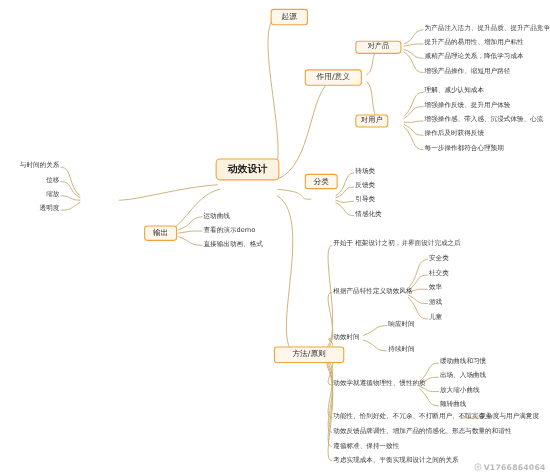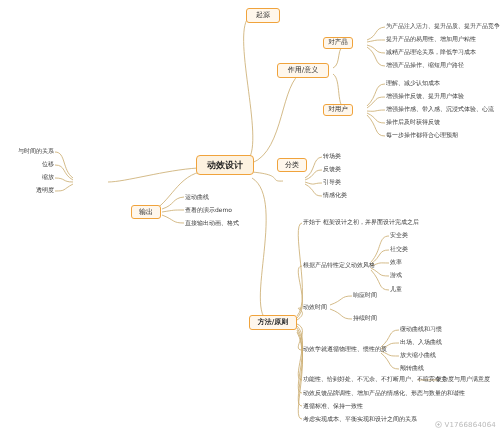--- a/index.html
+++ b/index.html
@@ -36,21 +36,21 @@
     color:#1f1f1f;
   }
   .box.lvl2{font-size:7px;padding:2px 5px;}
   .plain{
     font-size:6px;color:#3a3a3a;background:transparent;border:none;
     justify-content:flex-start;
   }
   .plain.right{justify-content:flex-end;}
   .watermark{
     position:absolute;right:4px;bottom:3px;
-    font-size:7px;color:#b9b9b9;letter-spacing:.2px;
+    font-size:7px;color:#b9b9b9;letter-spacing:.2px;font-weight:bold;
   }
   .wm-icon{display:inline-block;vertical-align:-1px;margin-right:2px;}
 </style>
 </head>
 <body>
 
 <div id="canvas">
 
   <svg class="lines" viewBox="0 0 500 433">
     <g fill="none" stroke="#c9a96b" stroke-width="0.8">
@@ -115,48 +115,48 @@
       <path d="M162,212 C175,210 172,210 184,210"></path>
       <path d="M162,215 C175,220 172,223 184,223"></path>
 
       <path d="M73,178 C62,170 66,152 55,152"></path>
       <path d="M73,180 C62,174 66,165 55,165"></path>
       <path d="M73,182 C62,182 66,178 55,178"></path>
       <path d="M73,184 C62,190 66,191 55,191"></path>
     </g>
   </svg>
 
-  <div class="node box central" style="left:196px;top:155px;width:58px;height:20px;">动效设计</div>
+  <div class="node box central" style="left:196px;top:144px;width:58px;height:20px;">动效设计</div>
 
   <div class="node box lvl2" style="left:246px;top:8px;width:34px;height:15px;">起源</div>
 
   <div class="node box lvl2" style="left:277px;top:63px;width:52px;height:15px;">作用/意义</div>
 
-  <div class="node box" style="left:323px;top:37px;width:30px;height:12px;">对产品</div>
+  <div class="node box" style="left:323px;top:37px;width:42px;height:12px;">对产品</div>
 
   <div class="node box" style="left:323px;top:104px;width:30px;height:12px;">对用户</div>
 
   <div class="node plain" style="left:386px;top:21px;width:112px;height:11px;">为产品注入活力、提升品质、提升产品竞争力</div>
   <div class="node plain" style="left:386px;top:34px;width:112px;height:11px;">提升产品的易用性、增加用户粘性</div>
   <div class="node plain" style="left:386px;top:47px;width:112px;height:11px;">减精产品理论关系，降低学习成本</div>
   <div class="node plain" style="left:386px;top:60px;width:112px;height:11px;">增强产品操作、缩短用户路径</div>
 
   <div class="node plain" style="left:386px;top:78px;width:112px;height:11px;">理解、减少认知成本</div>
   <div class="node plain" style="left:386px;top:91px;width:112px;height:11px;">增强操作反馈、提升用户体验</div>
   <div class="node plain" style="left:386px;top:104px;width:112px;height:11px;">增强操作感、带入感、沉浸式体验、心流</div>
   <div class="node plain" style="left:386px;top:117px;width:112px;height:11px;">操作后及时获得反馈</div>
   <div class="node plain" style="left:386px;top:130px;width:112px;height:11px;">每一步操作都符合心理预期</div>
 
   <div class="node box lvl2" style="left:277px;top:158px;width:30px;height:14px;">分类</div>
   <div class="node plain" style="left:323px;top:151px;width:60px;height:11px;">转场类</div>
   <div class="node plain" style="left:323px;top:164px;width:60px;height:11px;">反馈类</div>
   <div class="node plain" style="left:323px;top:177px;width:60px;height:11px;">引导类</div>
   <div class="node plain" style="left:323px;top:190px;width:60px;height:11px;">情感化类</div>
 
-  <div class="node box lvl2" style="left:249px;top:315px;width:48px;height:15px;font-weight:bold;">方法/原则</div>
+  <div class="node box lvl2" style="left:249px;top:315px;width:64px;height:15px;">方法/原则</div>
 
   <div class="node plain" style="left:303px;top:217px;width:150px;height:11px;">开始于 框架设计之初，并界面设计完成之后</div>
 
   <div class="node plain" style="left:303px;top:260px;width:70px;height:11px;">根据产品特性定义动效风格</div>
   <div class="node plain" style="left:390px;top:230px;width:70px;height:11px;">安全类</div>
   <div class="node plain" style="left:390px;top:244px;width:70px;height:11px;">社交类</div>
   <div class="node plain" style="left:390px;top:257px;width:70px;height:11px;">效率</div>
   <div class="node plain" style="left:390px;top:270px;width:70px;height:11px;">游戏</div>
   <div class="node plain" style="left:390px;top:284px;width:70px;height:11px;">儿童</div>
 

